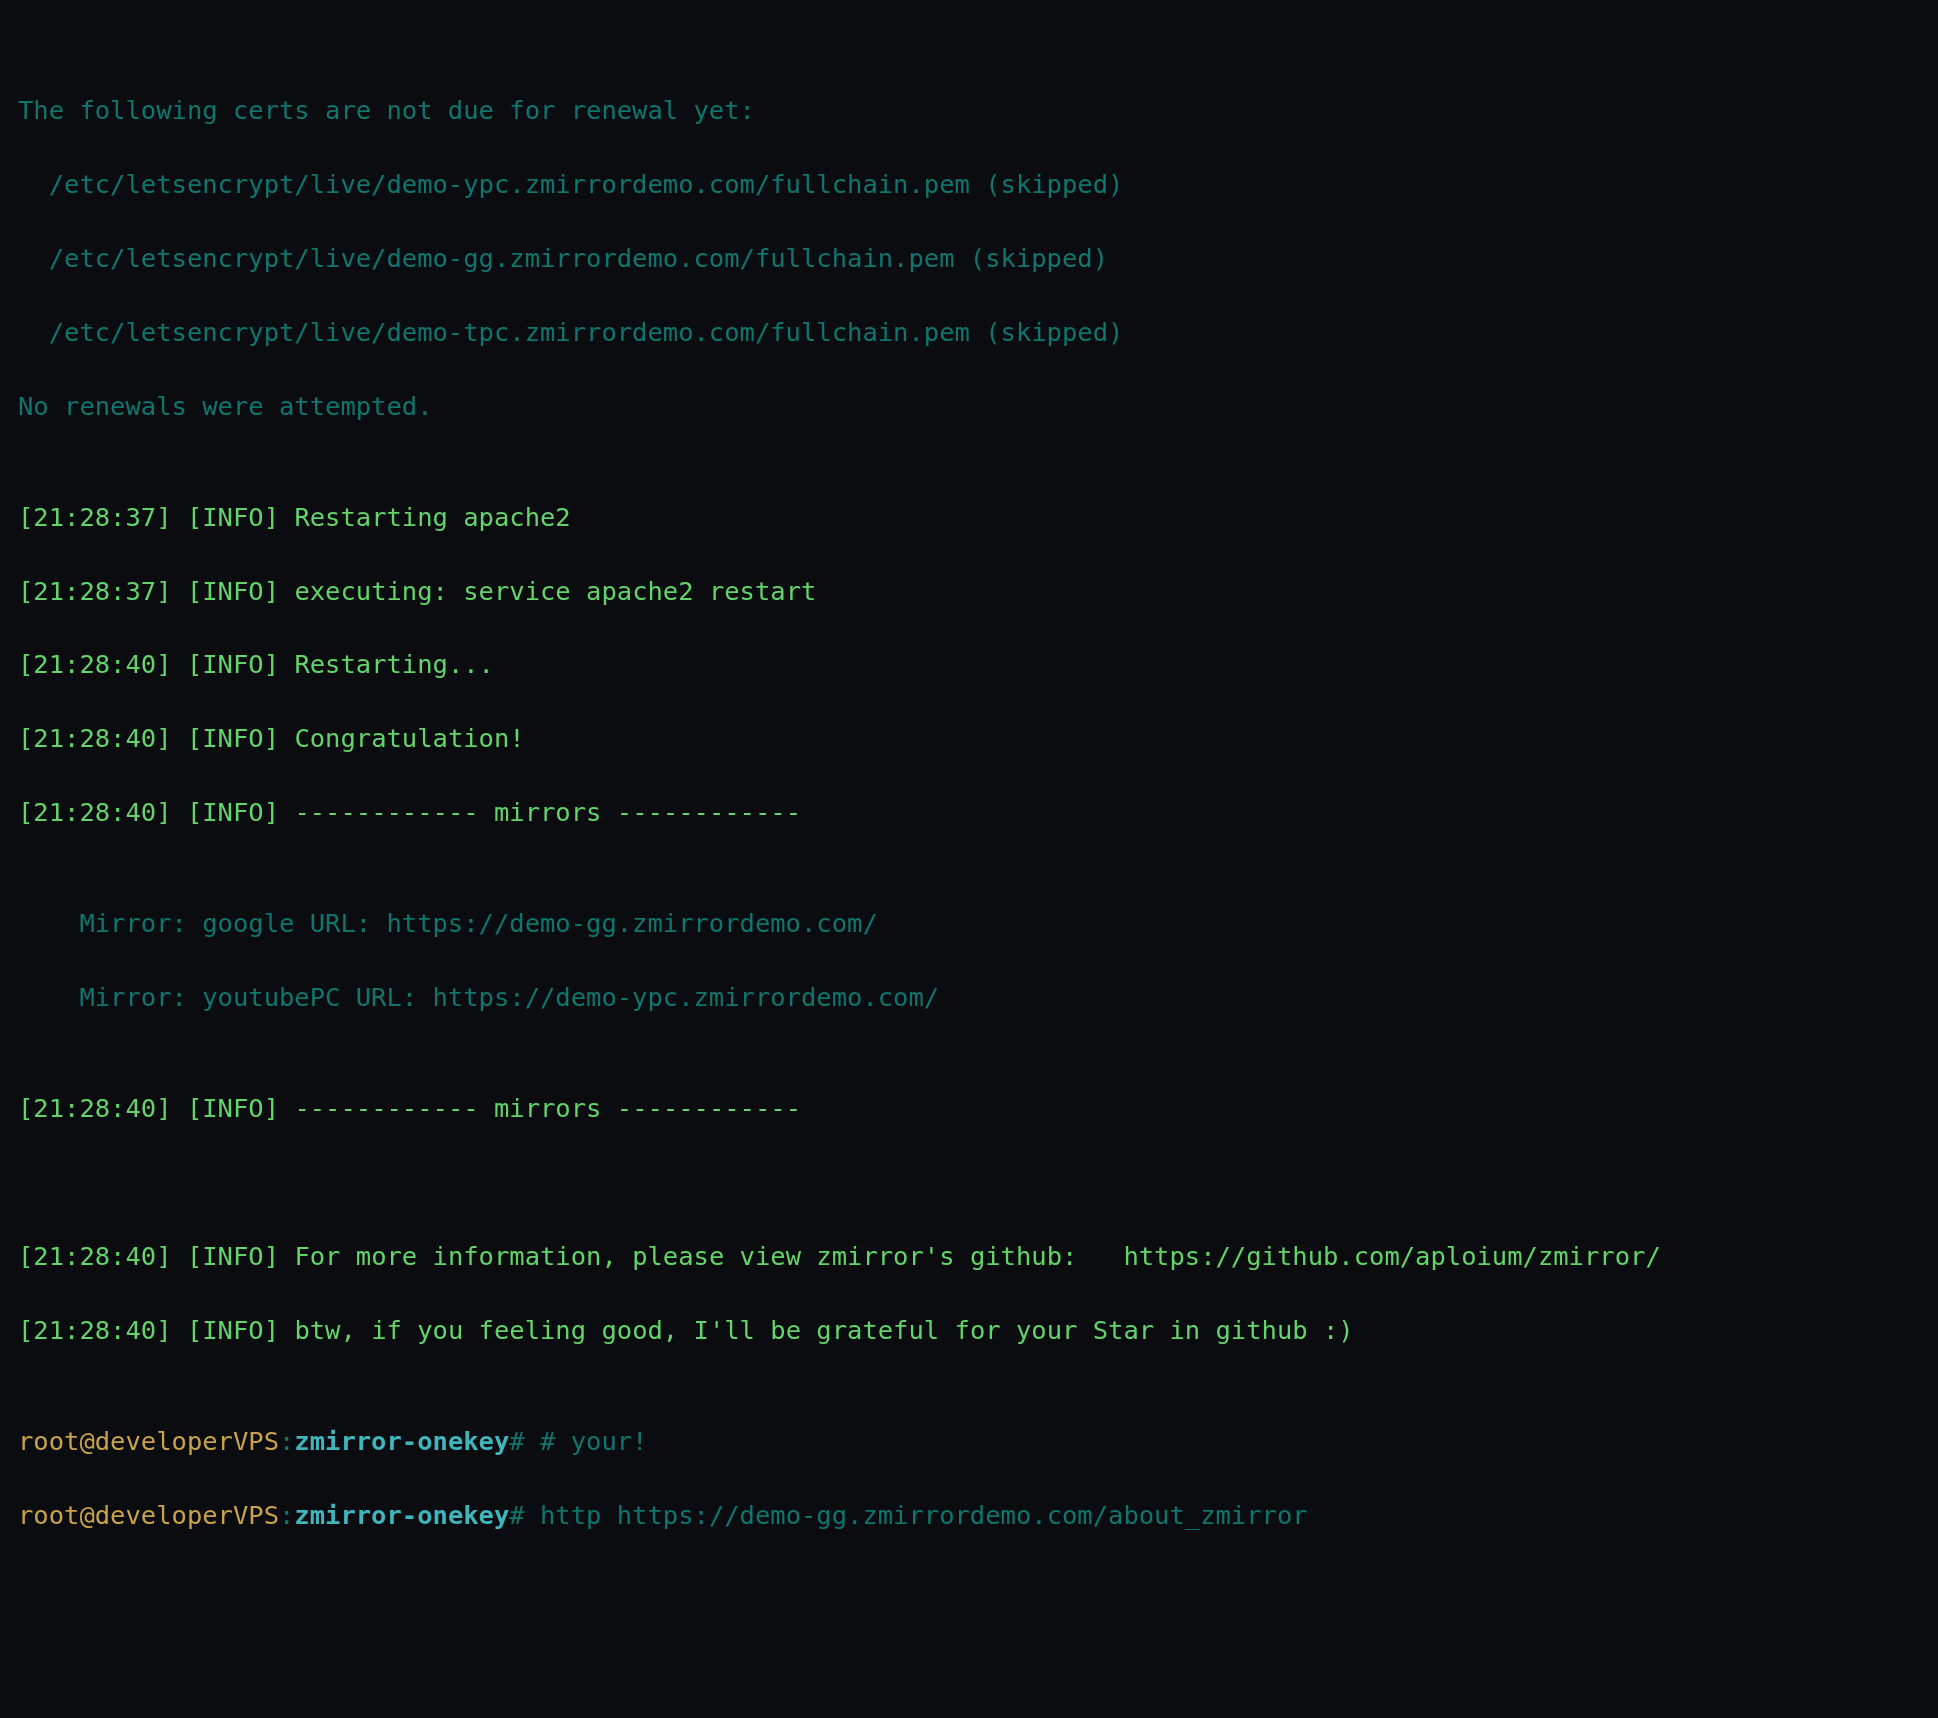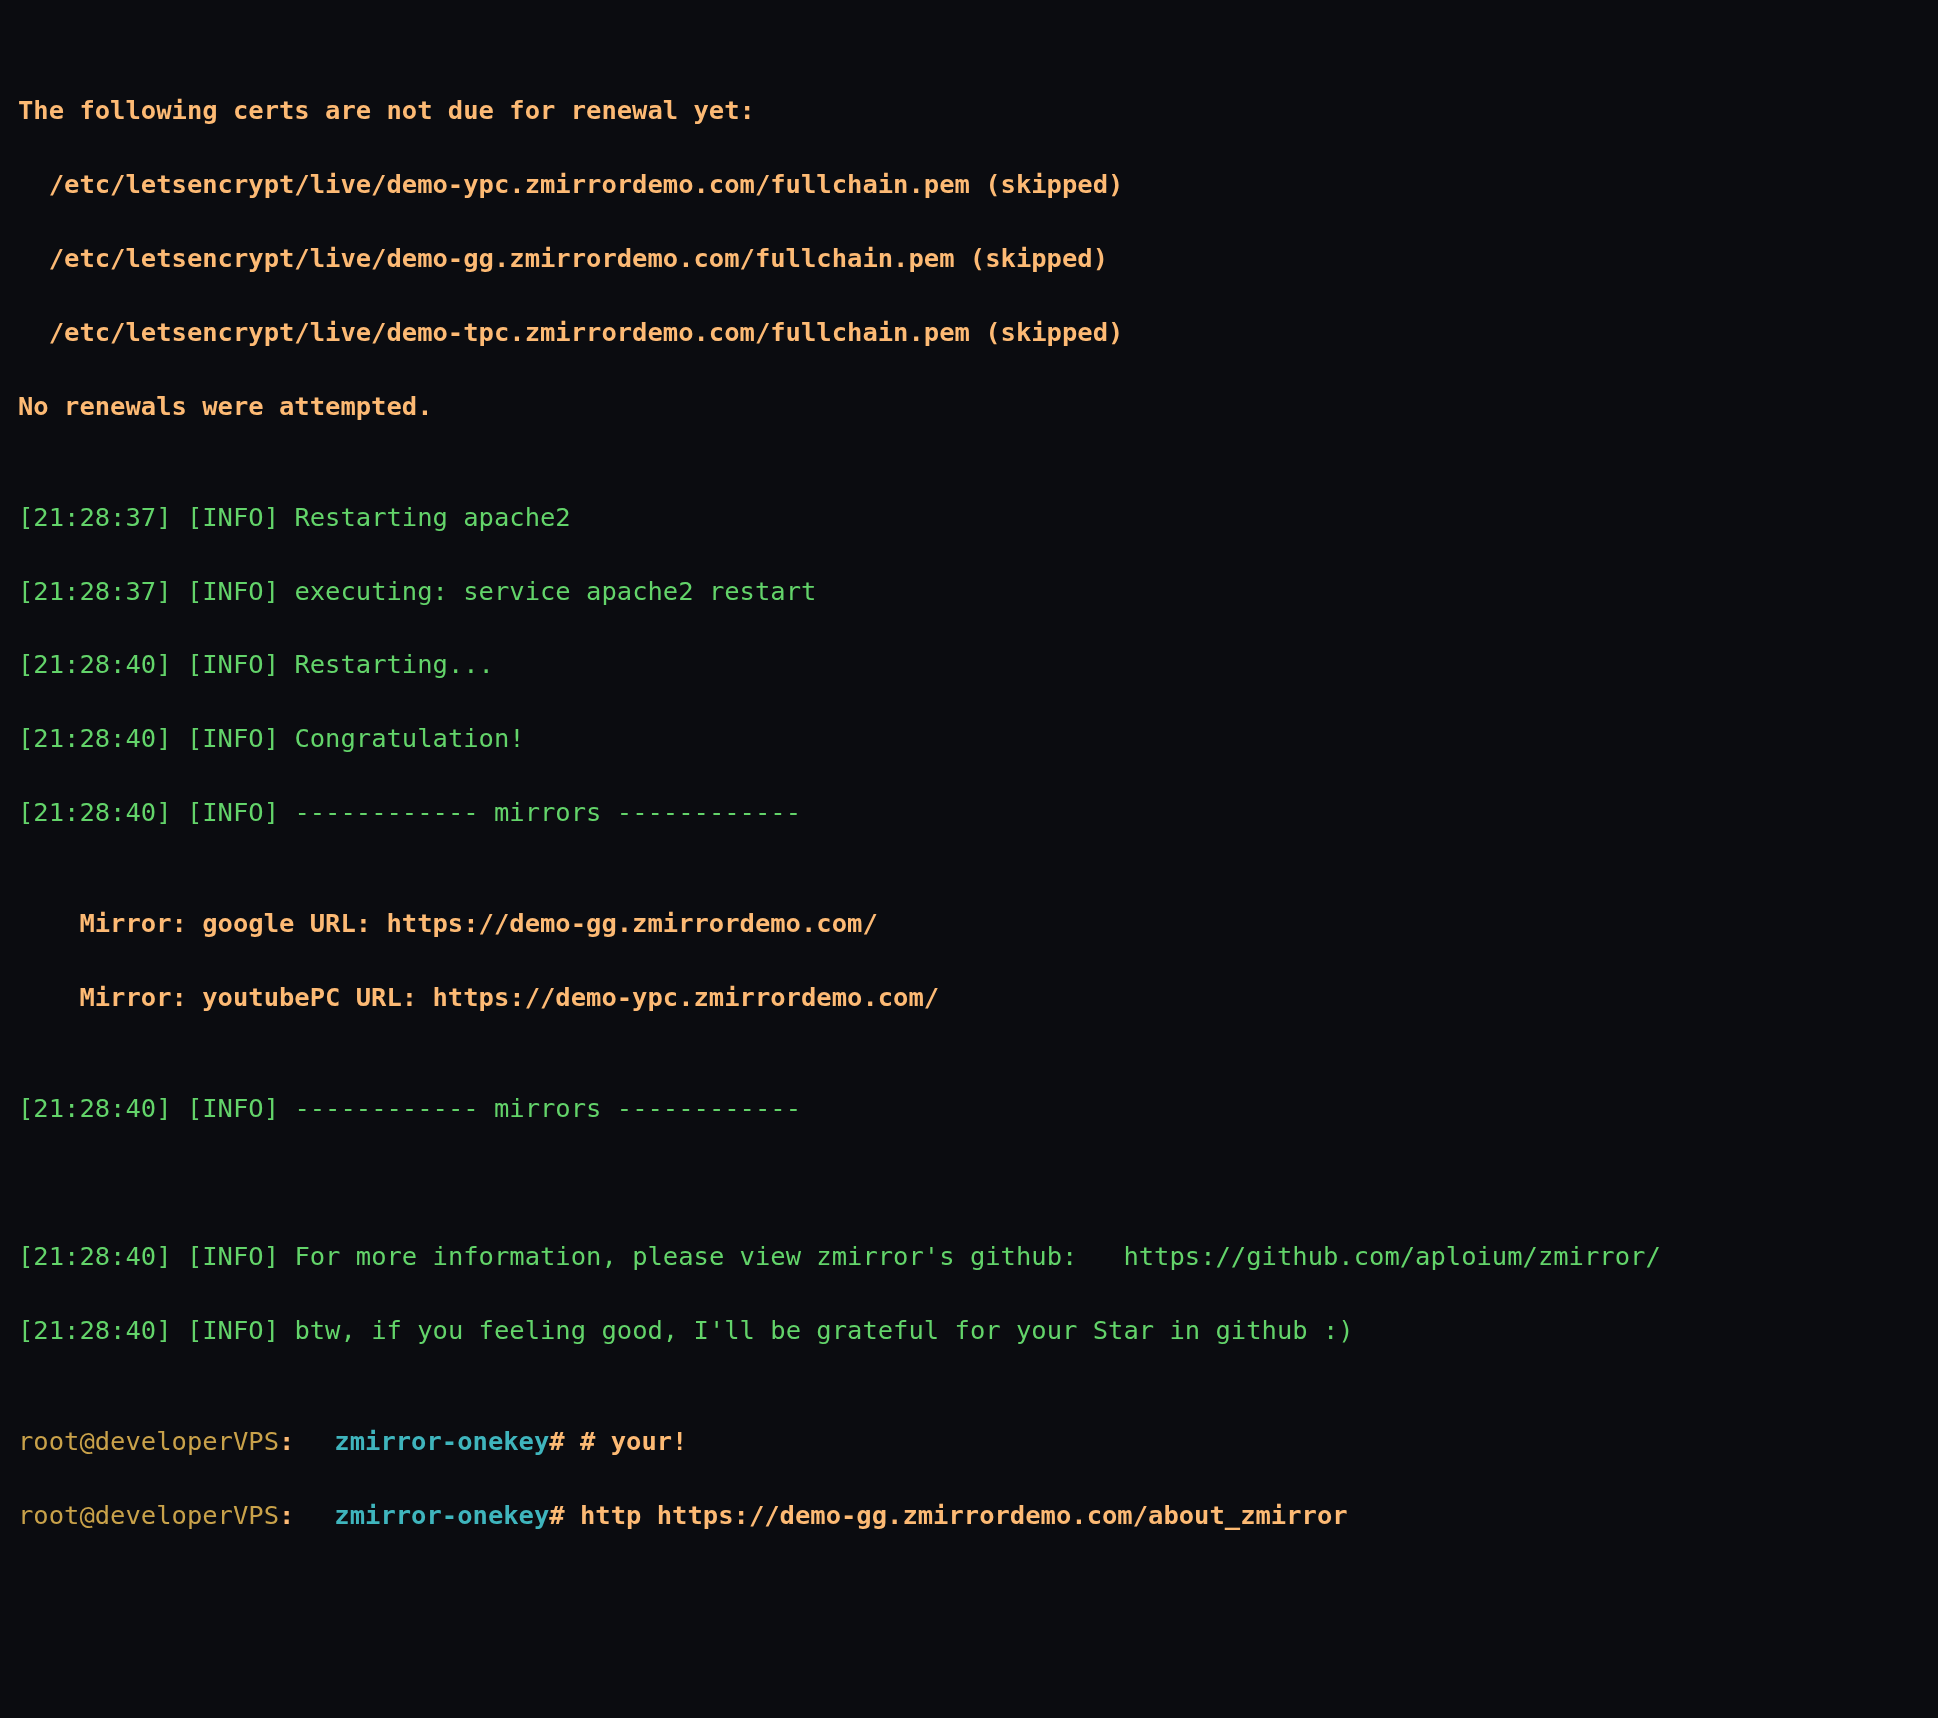--- a/index.html
+++ b/index.html
@@ -12,24 +12,24 @@
     line-height: 1.45;
     width: 1938px;
     height: 1718px;
     overflow: hidden;
   }
   .terminal {
     position: relative;
     padding: 18px 18px 0 18px;
     white-space: pre;
   }
-  .c-white  { color: #fdba74; font-weight: bold; }
+  .c-white  { color: #0f766e; }
   .c-green  { color: #63d46a; }
   .c-prompt-user { color: #c9a24a; font-weight: normal; }
-  .c-prompt-path { color: #3fb5bd; font-weight: bold; margin-left: 40px; }
+  .c-prompt-path { color: #3fb5bd; font-weight: bold; }
 </style>
 </head>
 <body>
 
 <div class="terminal">
 
 <div class="c-white">The following certs are not due for renewal yet:</div>
 <div class="c-white">  /etc/letsencrypt/live/demo-ypc.zmirrordemo.com/fullchain.pem (skipped)</div>
 <div class="c-white">  /etc/letsencrypt/live/demo-gg.zmirrordemo.com/fullchain.pem (skipped)</div>
 <div class="c-white">  /etc/letsencrypt/live/demo-tpc.zmirrordemo.com/fullchain.pem (skipped)</div>

